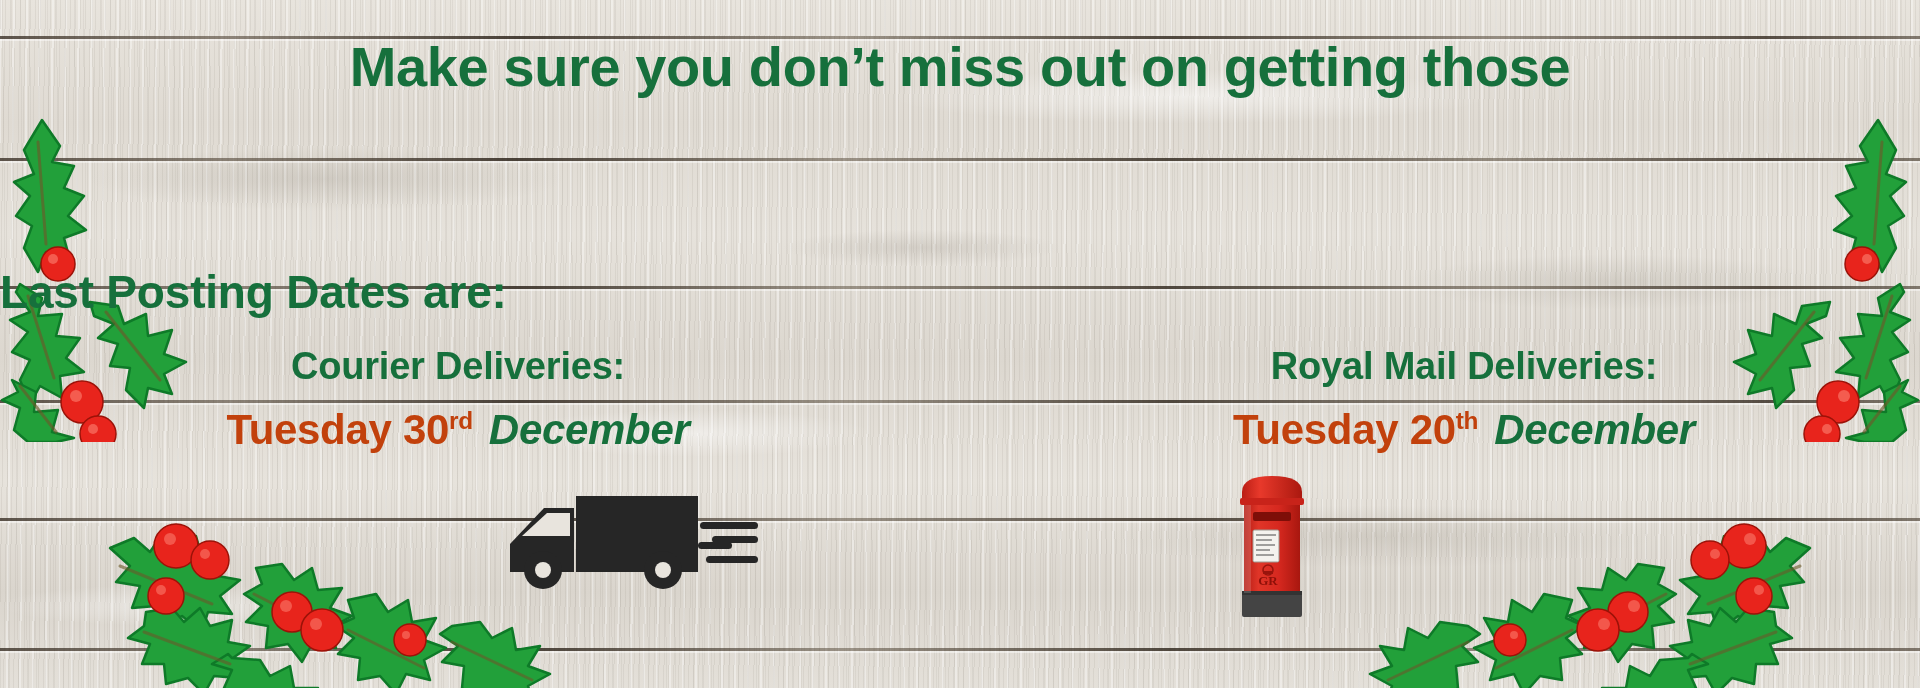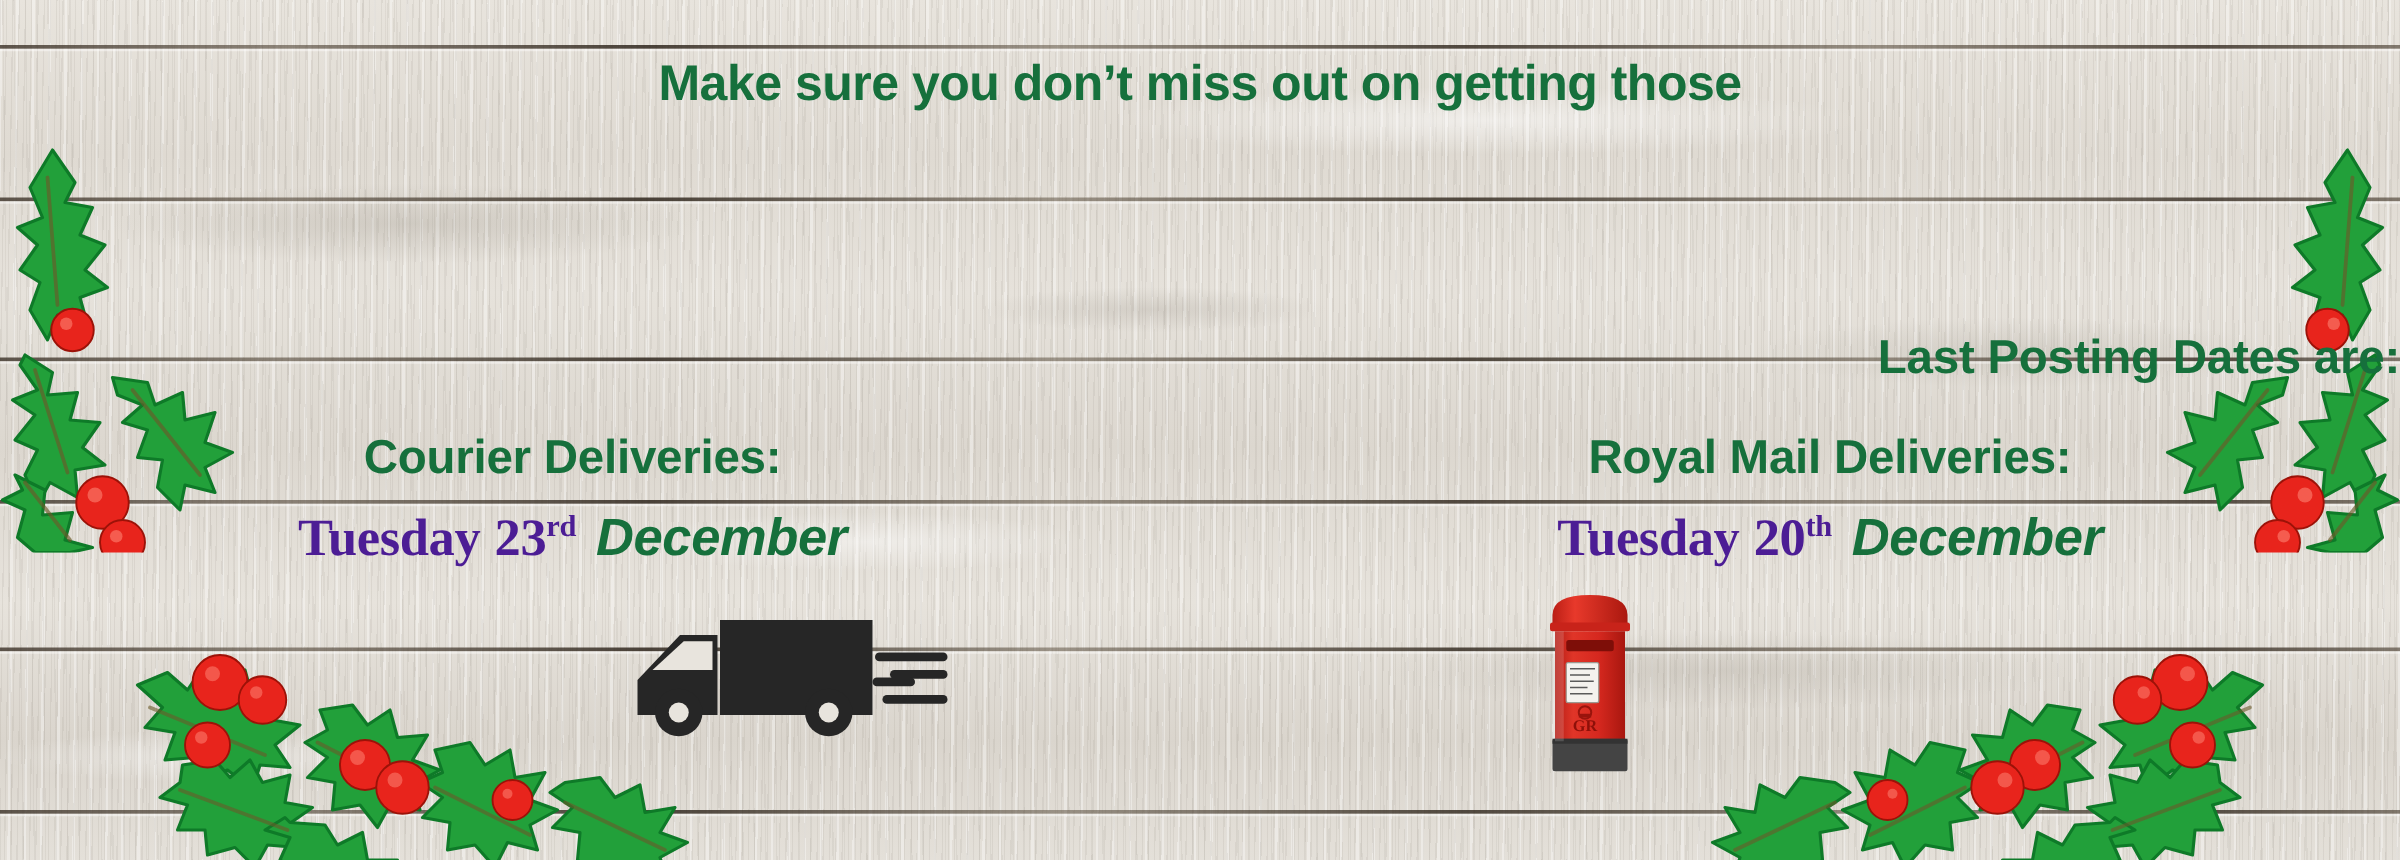--- a/index.html
+++ b/index.html
@@ -50,47 +50,46 @@
   }
 
   
   .content{position:absolute;inset:0;}
 
   .headline{
     position:absolute;left:0;right:0;top:40px;
     text-align:center;
     color:#16703C;
     font-weight:bold;
-    font-size:40px;
+    font-size:56px;
     line-height:54px;
     letter-spacing:-.4px;
   }
   .headline .ln{display:block;}
 
   .subhead{
     position:absolute;left:0;right:0;top:265px;
-    text-align:right;color:#16703C;font-weight:bold;font-size:38px;
+    text-align:left;color:#16703C;font-weight:bold;font-size:46px;
     letter-spacing:-.2px;
-    padding-left:24px;
   }
 
   .cols{
     position:absolute;left:0;right:0;top:345px;
     display:flex;
   }
   .col{flex:1;text-align:center;}
   .col-head{
     color:#16703C;font-weight:bold;font-size:38px;letter-spacing:-.2px;
     white-space:nowrap;
   }
   .col-date{
     margin-top:18px;font-weight:bold;font-size:42px;white-space:nowrap;
     letter-spacing:-.3px;
   }
-  .d-red{color:#4c1d95;font-family:Liberation Serif, serif;}
+  .d-red{color:#c2410c;}
   .d-green{color:#16703C;font-style:italic;}
   .sup{font-size:.58em;vertical-align:super;}
   .gap{display:inline-block;width:16px;}
 
   
   .col.left  .inner{position:relative;left:-22px;}
   .col.right .inner{position:relative;left:24px;}
 
   
   .truck{position:absolute;left:500px;top:480px;}
@@ -244,21 +243,21 @@
     </div>
 
     <div class="subhead">Last Posting Dates are:</div>
 
     <div class="cols">
 
       <div class="col left">
         <div class="inner">
           <div class="col-head">Courier Deliveries:</div>
           <div class="col-date">
-            <span class="d-red">Tuesday</span><span>&nbsp;</span><span class="d-red">23</span><span class="d-red sup">rd</span><span class="gap"></span><span class="d-green">December</span>
+            <span class="d-red">Tuesday</span><span>&nbsp;</span><span class="d-red">30</span><span class="d-red sup">rd</span><span class="gap"></span><span class="d-green">December</span>
           </div>
         </div>
       </div>
 
       <div class="col right">
         <div class="inner">
           <div class="col-head">Royal Mail Deliveries:</div>
           <div class="col-date">
             <span class="d-red">Tuesday</span><span>&nbsp;</span><span class="d-red">20</span><span class="d-red sup">th</span><span class="gap"></span><span class="d-green">December</span>
           </div>

